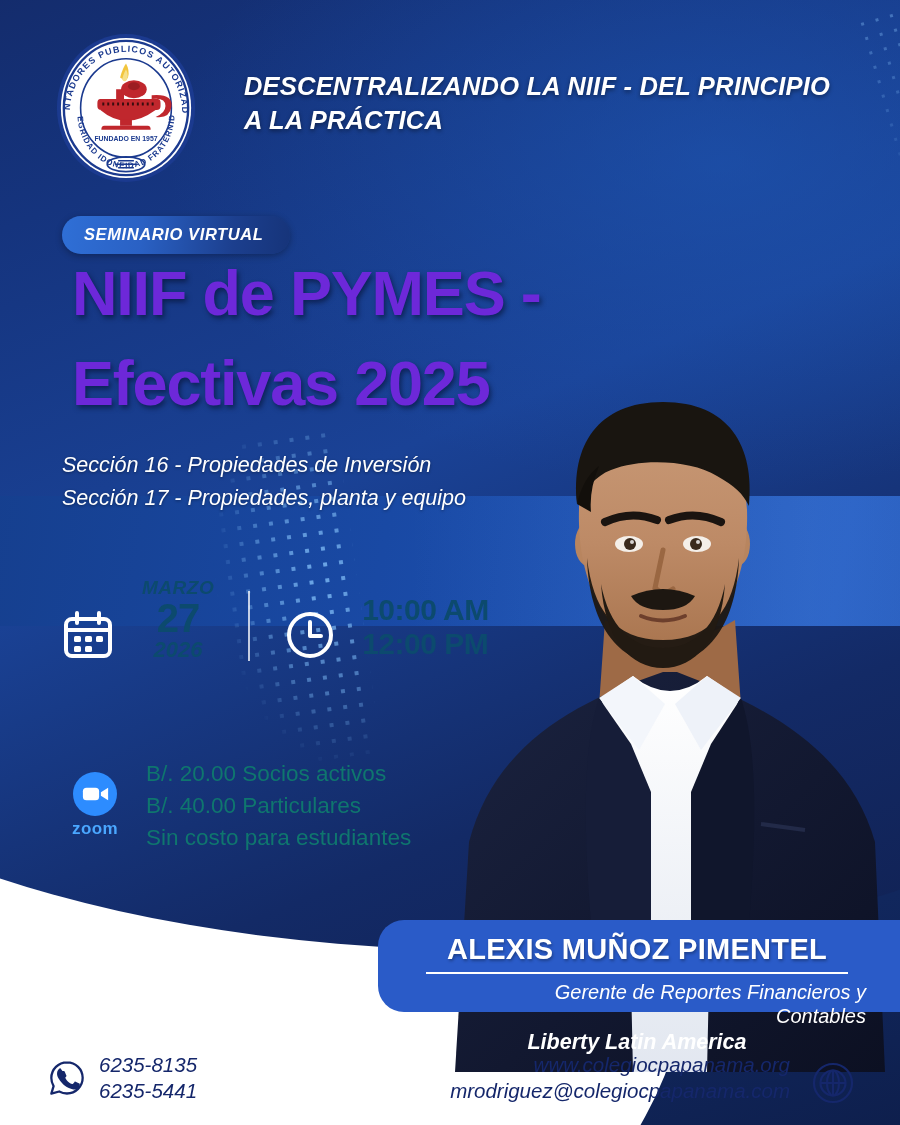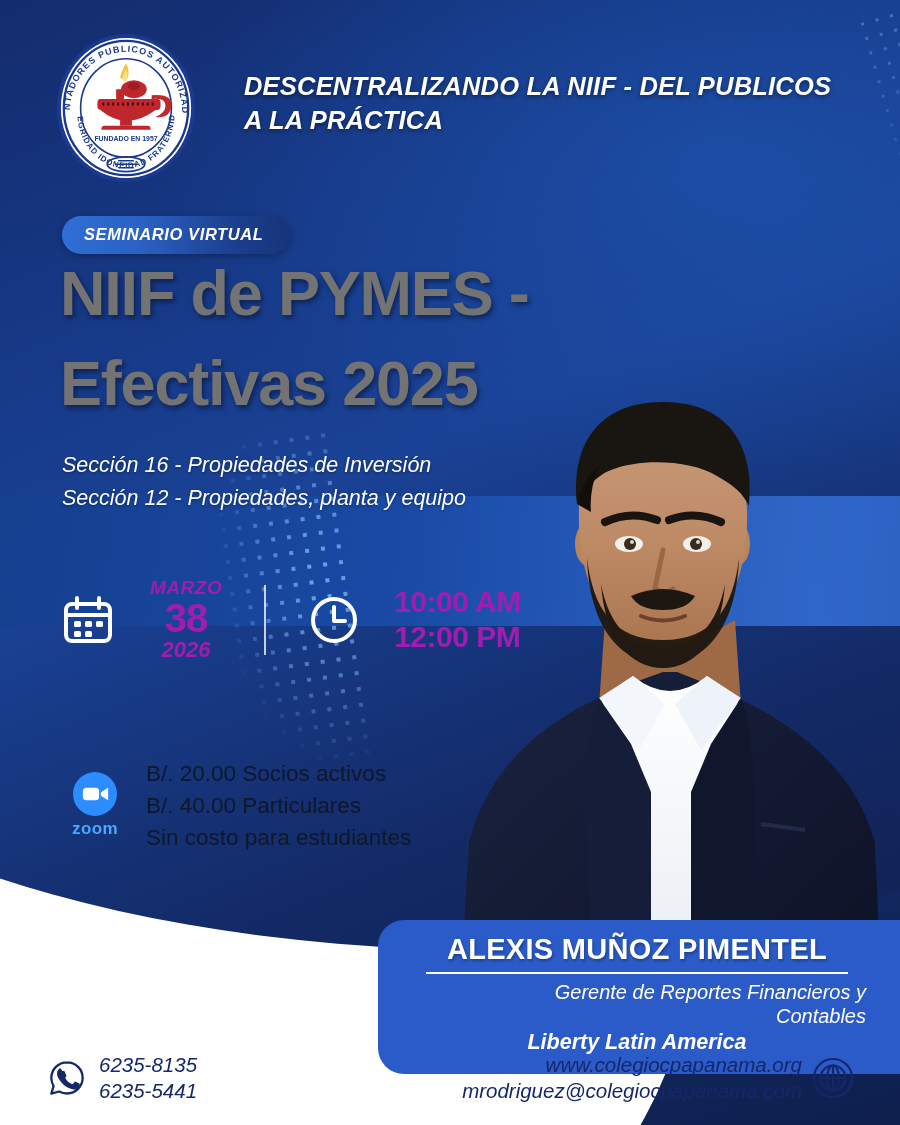--- a/index.html
+++ b/index.html
@@ -97,39 +97,39 @@
   .badge {
     position:absolute; left:62px; top:216px;
     padding:9px 26px 10px 22px;
     border-radius:20px;
     background:linear-gradient(95deg,#2f6fd6 0%, #2a61c4 35%, #1c3f8e 75%, #16347a 100%);
     color:#fff; font-style:italic; font-weight:700;
     font-size:16.5px; letter-spacing:.6px;
     box-shadow:0 2px 7px rgba(0,0,0,.3);
   }
   .main-title {
-    position:absolute; left:60px; top:262px; width:560px;
-    color:#737373; font-weight:800; font-size:63px; line-height:1.0;
+    position:absolute; left:72px; top:262px; width:560px;
+    color:#6d28d9; font-weight:800; font-size:63px; line-height:1.0;
     letter-spacing:-1.2px;
     text-shadow:2px 3px 5px rgba(4,12,40,.55);
   }
   .main-title .l2 { display:block; margin-top:27px; }
   .subtitle {
     position:absolute; left:62px; top:425px; width:520px;
     color:#fff; font-style:italic; font-weight:500;
     font-size:21.5px; line-height:1.52;
     text-shadow:0 1px 3px rgba(0,0,0,.4);
     margin-top:24px;
   }
 
   
   .dt-row {
     position:absolute; left:62px; top:578px;
-    display:flex; align-items:center; gap:28px;
-    color:#a21caf;
+    display:flex; align-items:flex-end; gap:20px;
+    color:#0c4a6e;
   }
   .cal-icon { width:52px; height:52px; flex:0 0 auto; }
   .date-block { text-align:center; line-height:1; margin-left:8px; }
   .date-month { font-style:italic; font-weight:700; font-size:19px; letter-spacing:.5px; }
   .date-day   { font-weight:800; font-size:40px; letter-spacing:-1px; margin:1px 0 1px; }
   .date-year  { font-style:italic; font-weight:700; font-size:22px; }
   .dt-sep { width:2px; height:70px; background:rgba(255,255,255,.75); margin:0 14px; }
   .clock-icon { width:52px; height:52px; flex:0 0 auto; }
   .time-block { font-weight:800; font-size:30px; line-height:1.14; letter-spacing:-.5px; margin-left:6px; }
 
@@ -138,28 +138,28 @@
     position:absolute; left:62px; top:758px;
     display:flex; align-items:center; gap:18px;
   }
   .zoom-logo { width:66px; text-align:center; flex:0 0 auto; }
   .zoom-circle {
     width:44px; height:44px; border-radius:50%;
     background:#2D8CFF; margin:0 auto 3px;
     display:flex; align-items:center; justify-content:center;
   }
   .zoom-word { color:#4AA7FF; font-weight:800; font-size:17px; letter-spacing:.4px; }
-  .price-lines { color:#0f172a; font-size:22.5px; line-height:1.42; font-weight:400; }
+  .price-lines { color:#0f766e; font-size:22.5px; line-height:1.42; font-weight:400; }
 
   
   .speaker { position:absolute; left:455px; top:372px; width:430px; height:700px; }
 
   
   .name-banner {
-    position:absolute; left:378px; top:920px; right:0; height:154px;
+    position:absolute; left:378px; top:920px; right:0; height:92px;
     background:#2a5bc8;
     border-radius:26px 0 0 26px;
     padding:13px 34px 12px 30px;
     color:#fff; text-align:right;
   }
   .name-banner .nm {
     font-weight:800; font-size:29px; letter-spacing:.3px;
     text-align:center; text-shadow:1px 2px 3px rgba(0,0,0,.3);
   }
   .name-banner hr {
@@ -178,21 +178,21 @@
     position:absolute; left:48px; top:12px;
     display:flex; align-items:center; gap:13px;
   }
   .wa-icon { width:38px; height:38px; flex:0 0 auto; }
   .phone-lines {
     color:#15276b; font-style:italic; font-weight:500;
     font-size:20.5px; line-height:1.28;
   }
   .web {
     position:absolute; right:46px; top:12px;
-    display:flex; align-items:center; gap:10px;
+    display:flex; align-items:flex-end; gap:22px;
   }
   .web-lines {
     color:#15276b; font-style:italic; font-weight:500;
     font-size:20.5px; line-height:1.28; text-align:right;
   }
   .globe-icon { width:42px; height:42px; flex:0 0 auto; }
 </style>
 </head>
 <body>
 
@@ -306,53 +306,53 @@
           <path d="M-22 25 h44 q3 0 3 4 h-50 q0 -4 3 -4 z" fill="#C0272D"></path>
         </g>
         <text x="75" y="110" text-anchor="middle" font-family="'Liberation Sans',sans-serif" font-size="7" font-weight="700" fill="#1b3a8f">FUNDADO EN 1957</text>
         <g transform="translate(75,134)">
           <ellipse cx="0" cy="0" rx="19" ry="7.5" fill="none" stroke="#1b3a8f" stroke-width="1.8"></ellipse>
           <path d="M-11 0 h22 M-8 -3.5 h16 M-8 3.5 h16" stroke="#1b3a8f" stroke-width="1.5"></path>
         </g>
       </svg>
     </div>
     <div class="header-title">
-      <span>DESCENTRALIZANDO LA NIIF - DEL PUBLICOS</span><br>
+      <span>DESCENTRALIZANDO LA NIIF - DEL PRINCIPIO</span><br>
       <span>A LA PRÁCTICA</span>
     </div>
   </div>
 
   <div class="badge">SEMINARIO VIRTUAL</div>
 
   <div class="main-title">
     <span>NIIF de PYMES -</span>
     <span class="l2">Efectivas 2025</span>
   </div>
 
   <div class="subtitle">
     <div>Sección 16 - Propiedades de Inversión</div>
-    <div>Sección 12 - Propiedades, planta y equipo</div>
+    <div>Sección 17 - Propiedades, planta y equipo</div>
   </div>
 
   <div class="dt-row">
     <span class="cal-icon">
       <svg viewBox="0 0 52 52" width="52" height="52">
         <rect x="4" y="10" width="44" height="37" rx="6" fill="none" stroke="#fff" stroke-width="4"></rect>
         <path d="M4 21 H48" stroke="#fff" stroke-width="4"></path>
         <path d="M15 4 V14 M37 4 V14" stroke="#fff" stroke-width="4" stroke-linecap="round"></path>
         <rect x="12" y="27" width="7" height="6" rx="1.6" fill="#fff"></rect>
         <rect x="23" y="27" width="7" height="6" rx="1.6" fill="#fff"></rect>
         <rect x="34" y="27" width="7" height="6" rx="1.6" fill="#fff"></rect>
         <rect x="12" y="37" width="7" height="6" rx="1.6" fill="#fff"></rect>
         <rect x="23" y="37" width="7" height="6" rx="1.6" fill="#fff"></rect>
       </svg>
     </span>
     <span class="date-block">
       <span class="date-month">MARZO</span>
-      <span class="date-day" style="display:block">38</span>
+      <span class="date-day" style="display:block">27</span>
       <span class="date-year" style="display:block">2026</span>
     </span>
     <span class="dt-sep"></span>
     <span class="clock-icon">
       <svg viewBox="0 0 52 52" width="52" height="52">
         <circle cx="26" cy="26" r="21" fill="none" stroke="#fff" stroke-width="4"></circle>
         <path d="M26 13 V27 H37" stroke="#fff" stroke-width="4" fill="none" stroke-linecap="round" stroke-linejoin="round"></path>
       </svg>
     </span>
     <span class="time-block">

